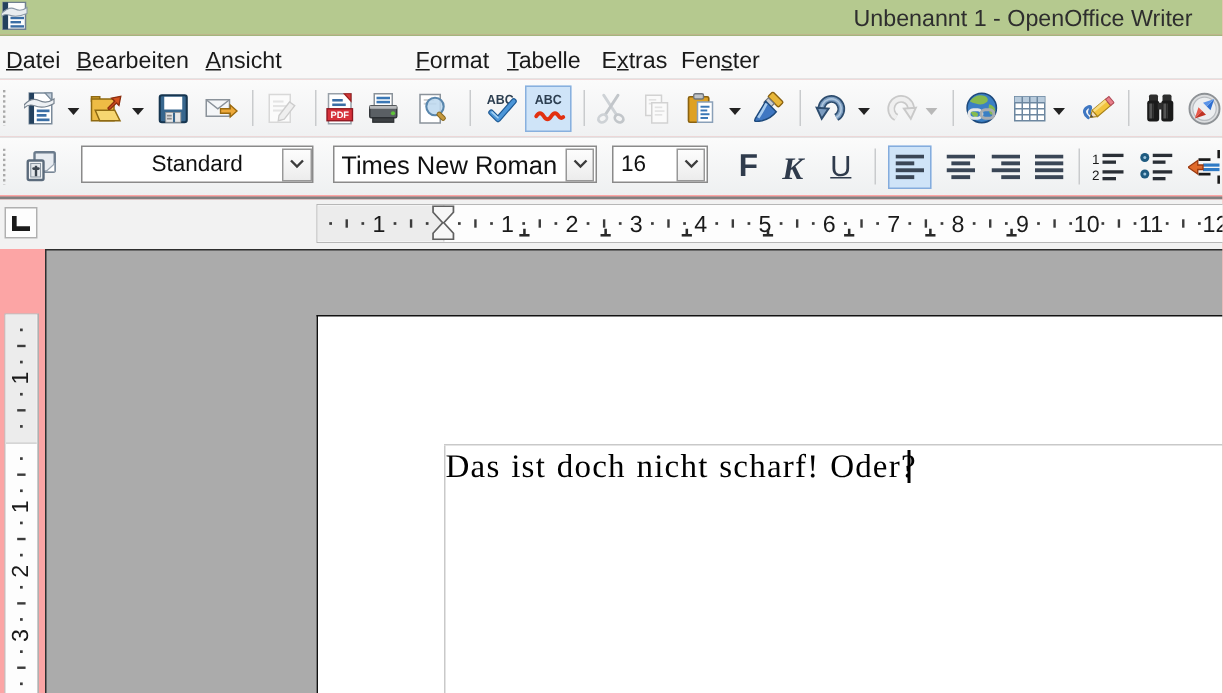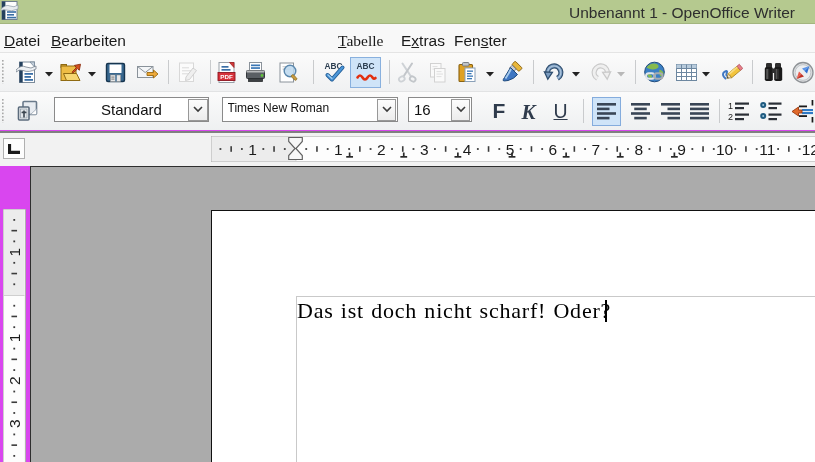--- a/index.html
+++ b/index.html
@@ -1,34 +1,36 @@
 <!DOCTYPE html>
 <html><head><meta charset="utf-8"><style>
 html,body{margin:0;padding:0;}
 #app{position:relative;width:815px;height:462px;overflow:hidden;
- font-family:"Liberation Sans",sans-serif;background:#d946ef;}
+ font-family:"Liberation Sans",sans-serif;background:#fca5a5;}
 .abs{position:absolute;}
 svg{display:block;}
 </style></head><body>
 <div id="app">
 <div class="abs" style="left:0px;top:0px;width:815px;height:23px;background:#b5c98f;"></div>
 <div class="abs" style="left:0px;top:23px;width:815px;height:1px;background:#a3b57e;"></div>
 <svg class="abs" style="left:1px;top:1px" width="18" height="19" viewBox="0 0 18 19">
 <rect x="1" y="0.5" width="15" height="18" fill="#fdfdfd" stroke="#708090" stroke-width="1"></rect>
 <rect x="1" y="0.5" width="3.4" height="18" fill="#24415e"></rect>
 <rect x="6" y="10.2" width="9" height="1.6" fill="#3a6ea5"></rect>
 <rect x="6" y="13" width="7" height="1.6" fill="#3a6ea5"></rect>
 <rect x="6" y="15.8" width="9" height="1.6" fill="#3a6ea5"></rect>
 <path d="M0 8 Q5 3 9 5 Q13 7 17 4 L17 8 Q10 11 5 9 Q2 8 0 10 Z" fill="#e8ecef" stroke="#8a98a6" stroke-width="0.7"></path>
 </svg>
 <div class="abs" style="left:569px;top:4px;width:249px;height:18px;color:#2e2e2e;font-size:15.5px;white-space:nowrap;">Unbenannt 1 - OpenOffice Writer</div>
 <div class="abs" style="left:0px;top:24px;width:815px;height:28px;background:#f8f8f8;"></div>
 <div class="abs" style="left:51px;top:31.5px;width:120px;height:19px;color:#1a1a1a;font-size:15.5px;white-space:nowrap;"><span style="text-decoration:underline">B</span>earbeiten</div>
 <div class="abs" style="left:4px;top:31.5px;width:120px;height:19px;color:#1a1a1a;font-size:15.5px;white-space:nowrap;"><span style="text-decoration:underline">D</span>atei</div>
-<div class="abs" style="left:338px;top:31.5px;width:120px;height:19px;color:#1a1a1a;font-size:15.5px;white-space:nowrap;font-family:Liberation Serif, serif;"><span style="text-decoration:underline">T</span>abelle</div>
+<div class="abs" style="left:137px;top:31.5px;width:120px;height:19px;color:#1a1a1a;font-size:15.5px;white-space:nowrap;"><span style="text-decoration:underline">A</span>nsicht</div>
+<div class="abs" style="left:277px;top:31.5px;width:120px;height:19px;color:#1a1a1a;font-size:15.5px;white-space:nowrap;"><span style="text-decoration:underline">F</span>ormat</div>
+<div class="abs" style="left:338px;top:31.5px;width:120px;height:19px;color:#1a1a1a;font-size:15.5px;white-space:nowrap;"><span style="text-decoration:underline">T</span>abelle</div>
 <div class="abs" style="left:401px;top:31.5px;width:120px;height:19px;color:#1a1a1a;font-size:15.5px;white-space:nowrap;">E<span style="text-decoration:underline">x</span>tras</div>
 <div class="abs" style="left:454px;top:31.5px;width:120px;height:19px;color:#1a1a1a;font-size:15.5px;white-space:nowrap;">Fen<span style="text-decoration:underline">s</span>ter</div>
 <div class="abs" style="left:0px;top:52px;width:815px;height:40px;background:linear-gradient(#fbfbfb,#f0f1f2);border-top:1px solid #e4e4e4;border-bottom:1px solid #e2e3e4;box-sizing:border-box;"></div>
 <div class="abs" style="left:0px;top:92px;width:815px;height:38px;background:linear-gradient(#fbfbfb,#eef0f1);box-sizing:border-box;"></div>
 <svg class="abs" style="left:2px;top:60px" width="3" height="24" viewBox="0 0 3 24">
       <rect x="0" y="0" width="1.6" height="1.6" fill="#a8a8a8"></rect>
       <rect x="0" y="3.4" width="1.6" height="1.6" fill="#a8a8a8"></rect>
       <rect x="0" y="6.8" width="1.6" height="1.6" fill="#a8a8a8"></rect>
       <rect x="0" y="10.2" width="1.6" height="1.6" fill="#a8a8a8"></rect>
       <rect x="0" y="13.6" width="1.6" height="1.6" fill="#a8a8a8"></rect>
@@ -234,21 +236,21 @@
 <rect x="7.2" y="11.5" width="1.6" height="7" fill="#3c4650"></rect>
 <rect x="5.5" y="12.5" width="5" height="1.8" rx="0.9" fill="#3c4650"></rect>
 </svg>
 <div class="abs" style="left:54px;top:97px;width:155px;height:25px;background:#ffffff;border:1px solid #8a8a8a;box-sizing:border-box;"></div>
 <div class="abs" style="left:60px;top:101px;width:125px;height:17px;color:#111;font-size:15px;white-space:nowrap;overflow:hidden;margin-left:41px;">Standard</div>
 <div class="abs" style="left:188px;top:98.5px;width:19.5px;height:22px;background:linear-gradient(#fdfdfd,#ececec);border:1px solid #989898;box-sizing:border-box;"></div>
 <svg class="abs" style="left:193px;top:106px" width="10" height="7" viewBox="0 0 10 7">
       <path d="M1 1 L5 5 L9 1" fill="none" stroke="#3c3c3c" stroke-width="1.6"></path>
     </svg>
 <div class="abs" style="left:221.5px;top:97px;width:176px;height:25px;background:#ffffff;border:1px solid #8a8a8a;box-sizing:border-box;"></div>
-<div class="abs" style="left:227.5px;top:101px;width:146px;height:17px;color:#111;font-size:12px;white-space:nowrap;overflow:hidden;">Times New Roman</div>
+<div class="abs" style="left:227.5px;top:101px;width:146px;height:17px;color:#111;font-size:17px;white-space:nowrap;overflow:hidden;">Times New Roman</div>
 <div class="abs" style="left:376.5px;top:98.5px;width:19.5px;height:22px;background:linear-gradient(#fdfdfd,#ececec);border:1px solid #989898;box-sizing:border-box;"></div>
 <svg class="abs" style="left:381.5px;top:106px" width="10" height="7" viewBox="0 0 10 7">
       <path d="M1 1 L5 5 L9 1" fill="none" stroke="#3c3c3c" stroke-width="1.6"></path>
     </svg>
 <div class="abs" style="left:408px;top:97px;width:63.5px;height:25px;background:#ffffff;border:1px solid #8a8a8a;box-sizing:border-box;"></div>
 <div class="abs" style="left:414px;top:101px;width:33.5px;height:17px;color:#111;font-size:15px;white-space:nowrap;overflow:hidden;">16</div>
 <div class="abs" style="left:450.5px;top:98.5px;width:19.5px;height:22px;background:linear-gradient(#fdfdfd,#ececec);border:1px solid #989898;box-sizing:border-box;"></div>
 <svg class="abs" style="left:455.5px;top:106px" width="10" height="7" viewBox="0 0 10 7">
       <path d="M1 1 L5 5 L9 1" fill="none" stroke="#3c3c3c" stroke-width="1.6"></path>
     </svg>

